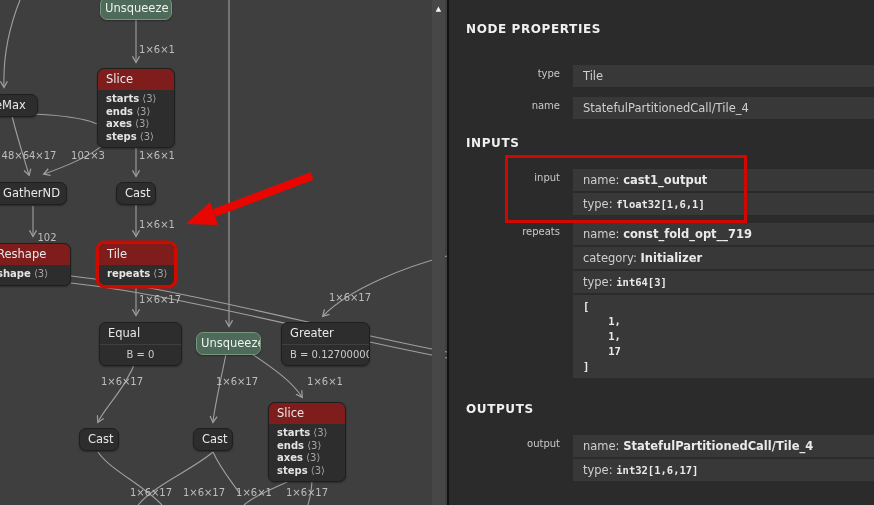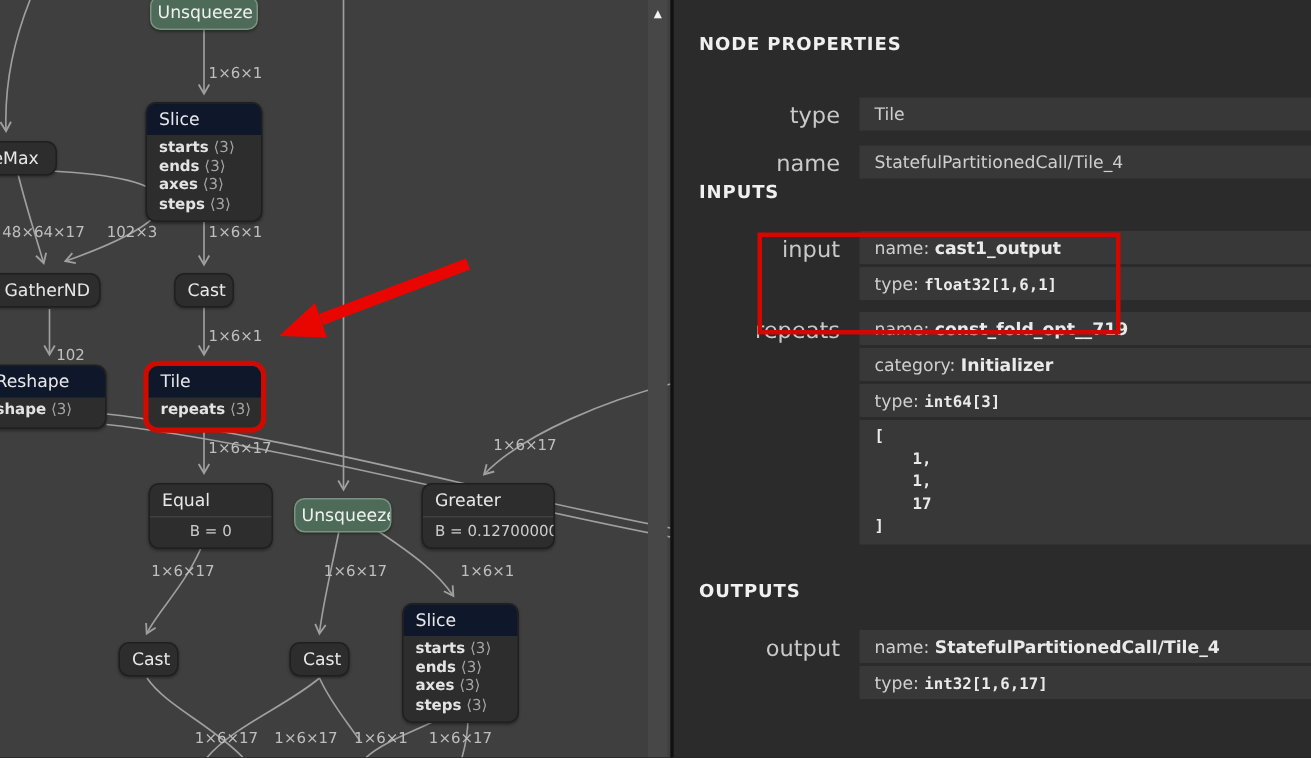--- a/index.html
+++ b/index.html
@@ -8,21 +8,21 @@
 
   
   #graph{position:absolute;left:0;top:0;width:447px;height:505px;background:#3f3f3f;overflow:hidden;}
   #edges{position:absolute;left:0;top:0;z-index:1;}
   #node-layer{position:absolute;left:0;top:0;width:447px;height:505px;z-index:2;}
 
   .gnode{position:absolute;box-sizing:border-box;background:#2d2d2d;border:1px solid #1f1f1f;
          border-radius:7px;color:#e2e2e2;white-space:nowrap;overflow:hidden;
          box-shadow:0 1px 2px rgba(0,0,0,.35);}
   .gnode .gtitle{font-size:11.5px;line-height:19px;padding:1px 8px;color:#e8e8e8;}
-  .gnode.brown .gtitle{background:#0f172a;border-radius:6px 6px 0 0;}
+  .gnode.brown .gtitle{background:#7f1d1d;border-radius:6px 6px 0 0;}
   .gnode.green{background:#4e6a58;border:1px solid #79947f;}
   .gnode.green .gtitle{text-align:center;padding:1px 4px;color:#eef2ee;}
   .gbody{border-top:1px solid #404040;padding:3px 8px 4px;}
   .gnode.brown .gbody{border-top:none;}
   .attr-line{font-size:10px;line-height:12.5px;color:#c9c9c9;}
   .attr-line b{color:#e3e3e3;}
   .attr-line .dim{color:#a5a5a5;}
   .plain-line{font-size:10px;line-height:13px;color:#cbcbcb;text-align:center;}
   .gnode.selected{box-shadow:0 0 0 2.5px #cf0b00;border-color:#cf0b00;}
 
@@ -38,28 +38,28 @@
   
   #red-arrow{position:absolute;left:0;top:0;z-index:20;pointer-events:none;}
   #red-rect{position:absolute;left:505px;top:155px;width:236px;height:62px;
             border:3px solid #d40600;z-index:30;pointer-events:none;}
 
   
   #panel{position:absolute;left:449px;top:0;width:425px;height:505px;background:#2b2b2b;
          box-sizing:border-box;padding-left:17px;overflow:hidden;}
   .section-heading{font-size:12px;font-weight:bold;color:#f0f0f0;letter-spacing:.6px;}
   #np-heading{margin-top:22px;}
-  #inputs-heading{}
+  #inputs-heading{margin-top:15px;}
   #outputs-heading{margin-top:22px;}
   .prop-row{display:grid;grid-template-columns:94px 1fr;column-gap:13px;align-items:start;}
   .row-gap-lg{margin-top:29px;}
   .row-gap-md{margin-top:19px;}
   .row-gap-sm{margin-top:8px;}
   .row-gap-xs{margin-top:6px;}
-  .prop-label{text-align:right;font-size:15px;color:#c9c9c9;padding-top:3px;white-space:nowrap;}
+  .prop-label{text-align:right;font-size:10px;color:#c9c9c9;padding-top:3px;white-space:nowrap;}
   .vstack{min-width:0;}
   .vline{background:#383838;line-height:22px;height:22px;padding:0 10px;margin-bottom:2px;
          font-size:11.5px;color:#cfcfcf;white-space:nowrap;overflow:hidden;}
   .vline b{color:#eaeaea;}
   .vmono{font-family:"DejaVu Sans Mono","Liberation Mono",monospace;font-weight:bold;
          font-size:10.5px;color:#eaeaea;}
   .value-block{background:#383838;margin:0 0 2px;padding:4px 10px;
                font-family:"DejaVu Sans Mono","Liberation Mono",monospace;font-weight:bold;
                font-size:10.5px;line-height:15px;color:#eaeaea;}
 </style>

